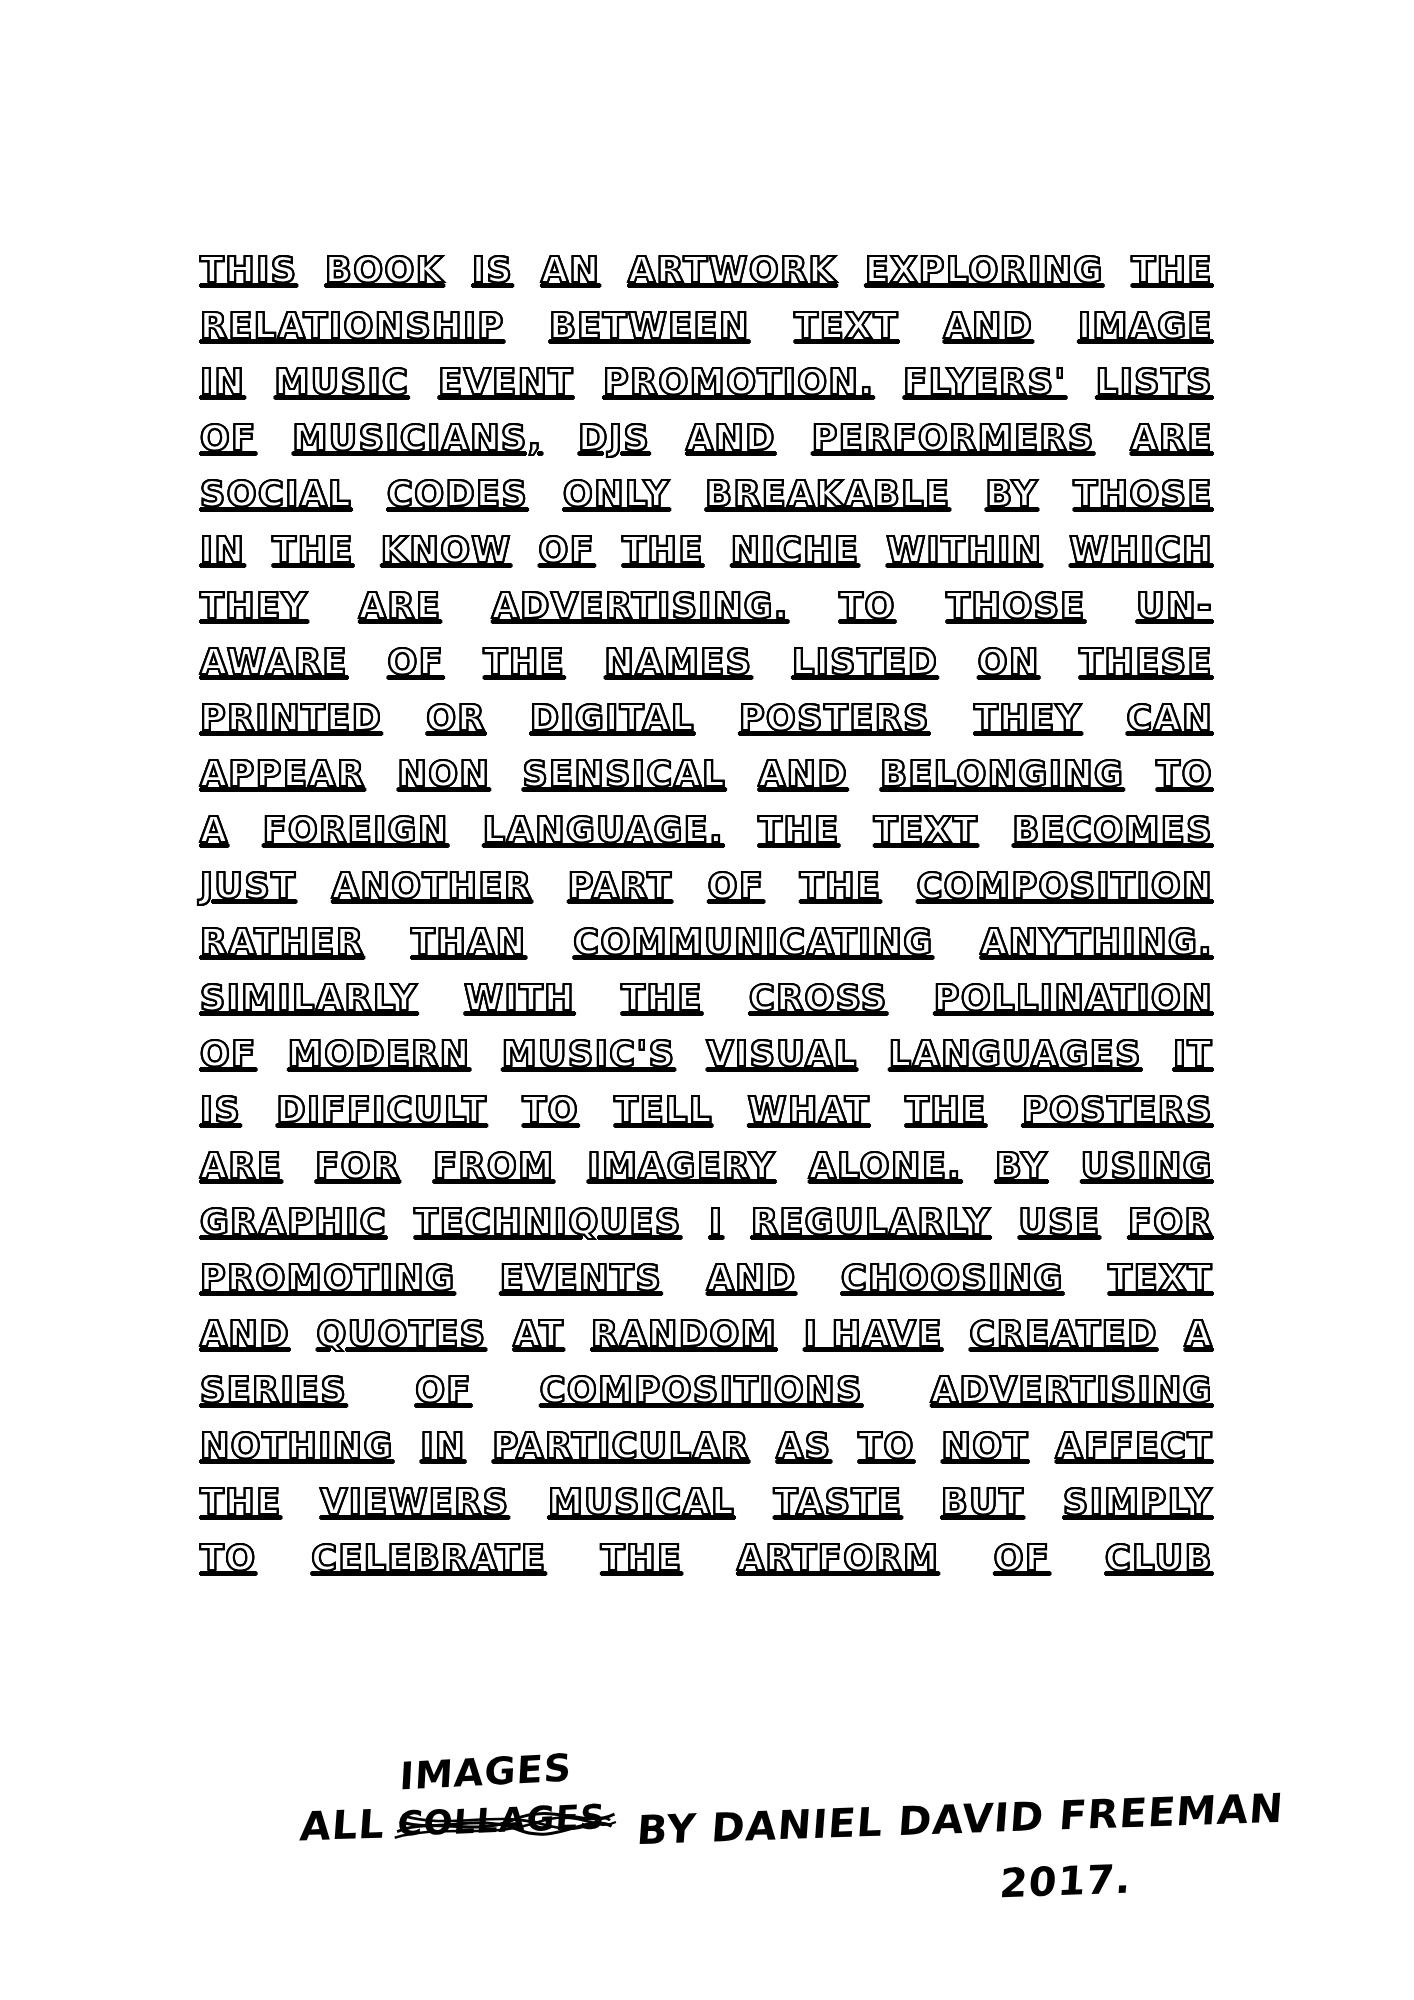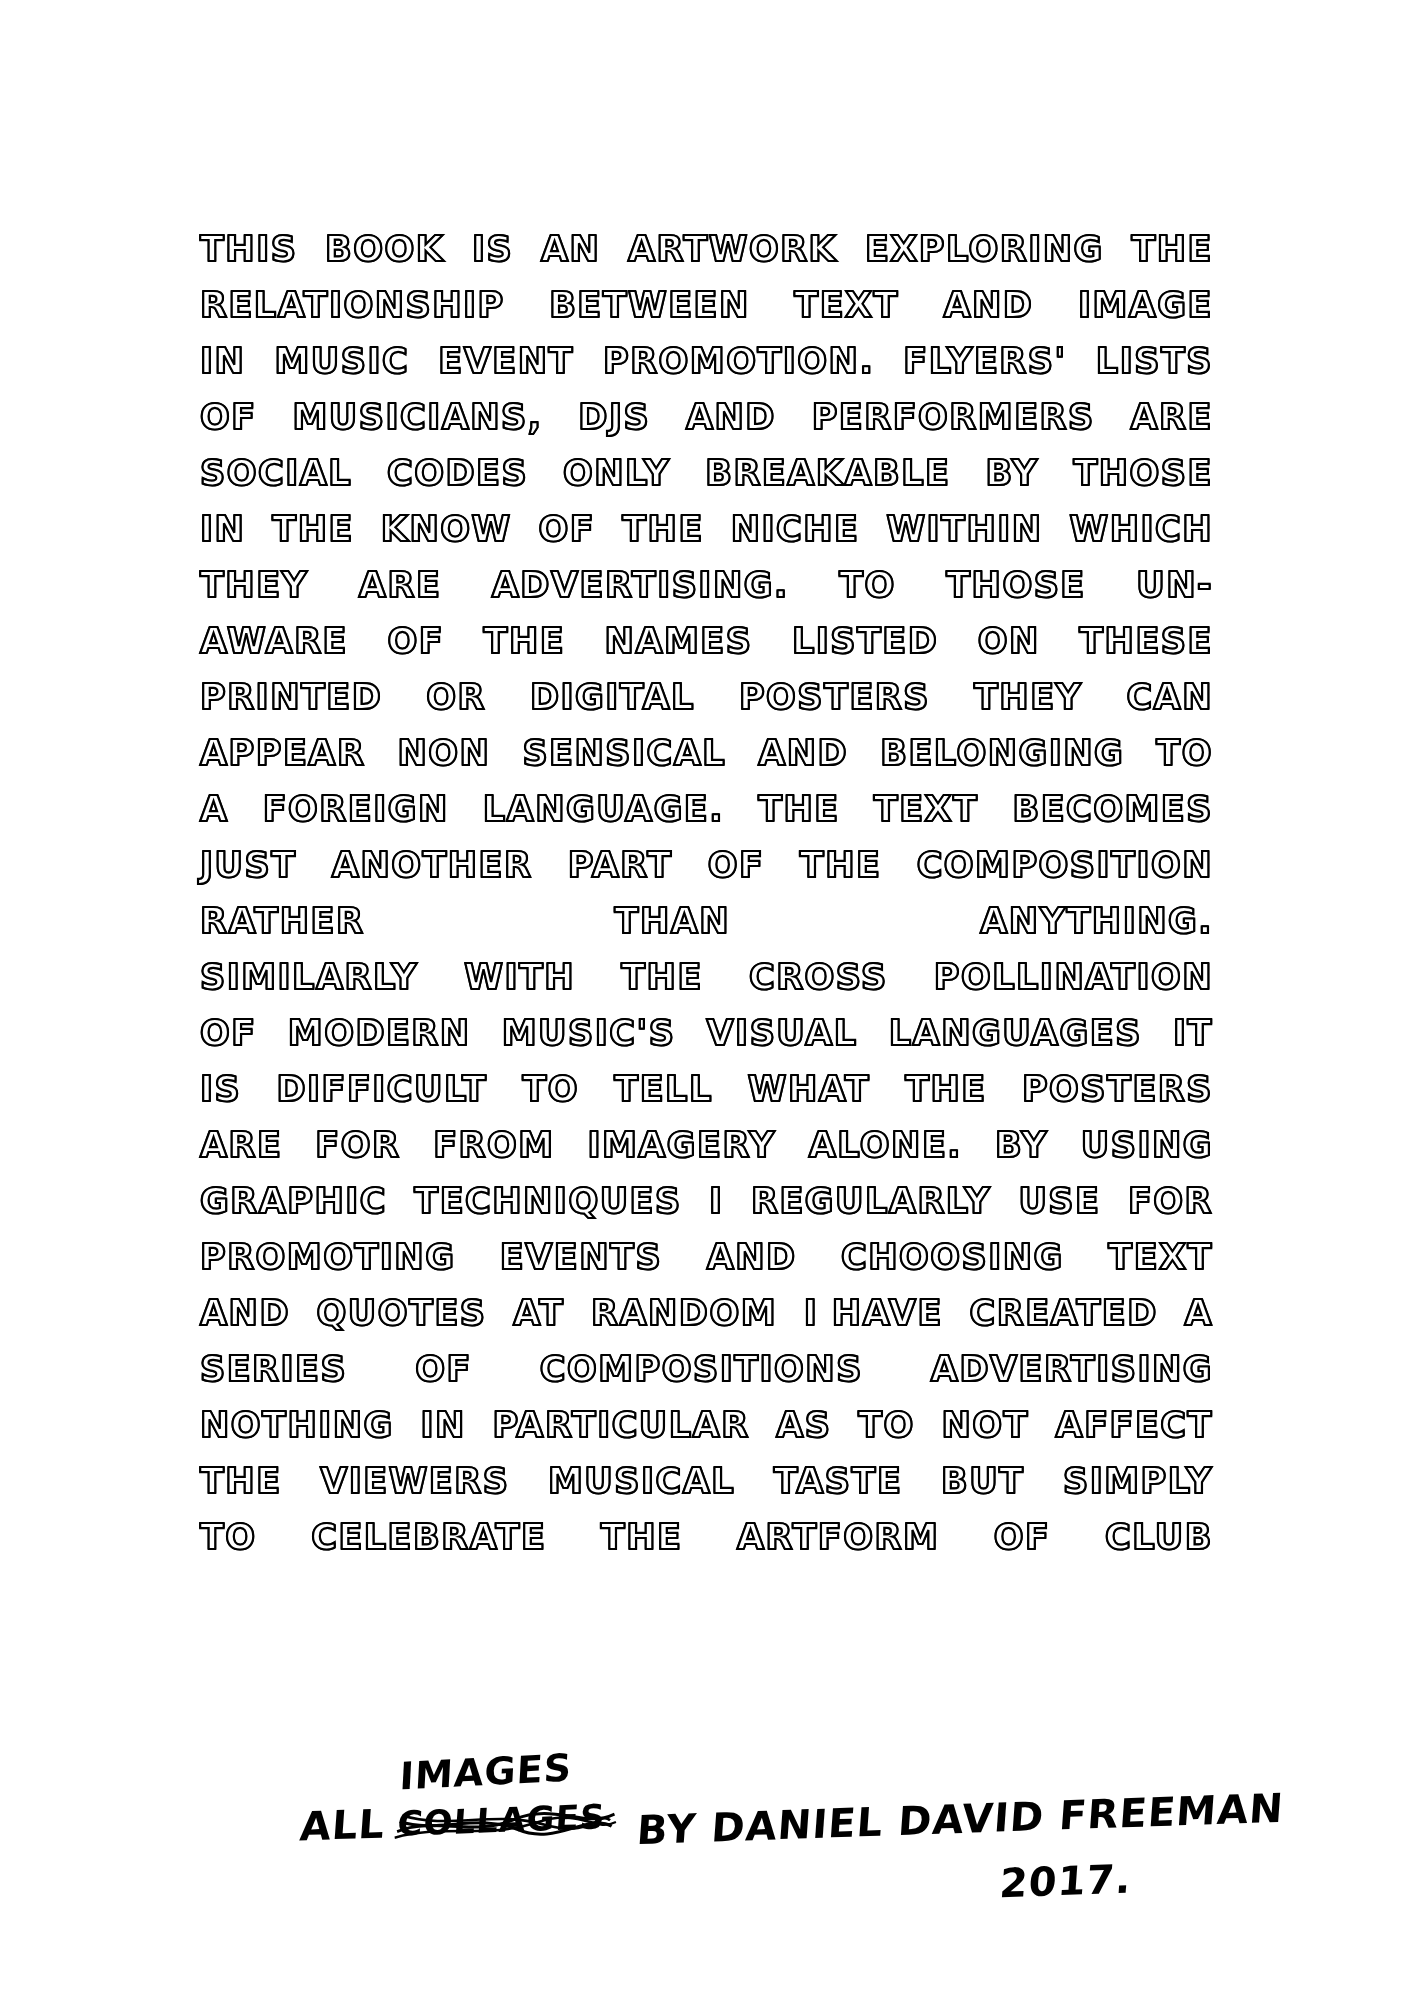--- a/index.html
+++ b/index.html
@@ -25,24 +25,25 @@
   #statement {
     position: absolute;
     left: 200px;
     top: 232px;
     width: 1013px;
   }
 
   #statement .line {
     display: flex;
     justify-content: space-between;
-    align-items: flex-start;
+    align-items: flex-end;
     width: 100%;
     height: 56px;
     white-space: nowrap;
+    text-decoration: underline;
   }
 
   
   #statement .line.last {
     justify-content: flex-start;
   }
 
   #statement .w {
     font-family: "DejaVu Sans", sans-serif;
     font-weight: 700;
@@ -237,20 +238,21 @@
       <span class="w">ANOTHER</span>
       <span class="w">PART</span>
       <span class="w">OF</span>
       <span class="w">THE</span>
       <span class="w">COMPOSITION</span>
     </div>
 
     <div class="line">
       <span class="w">RATHER</span>
       <span class="w">THAN</span>
+      <span class="w">COMMUNICATING</span>
       <span class="w">ANYTHING.</span>
     </div>
 
     <div class="line">
       <span class="w">SIMILARLY</span>
       <span class="w">WITH</span>
       <span class="w">THE</span>
       <span class="w">CROSS</span>
       <span class="w">POLLINATION</span>
     </div>

